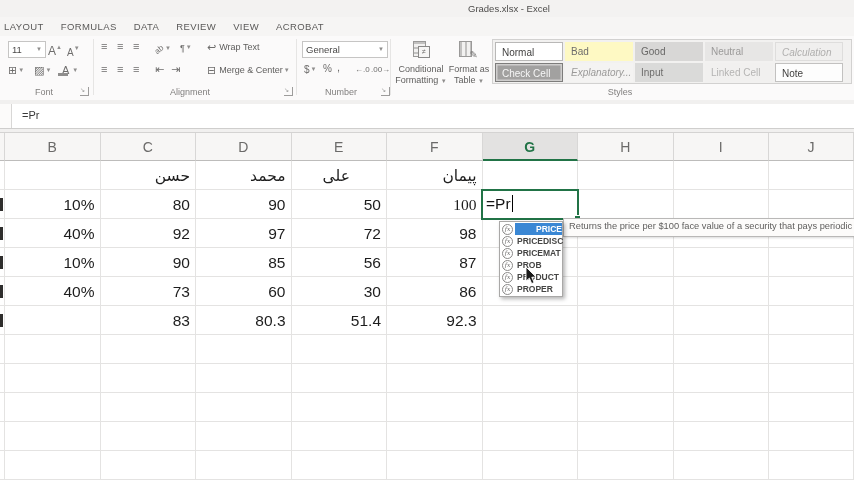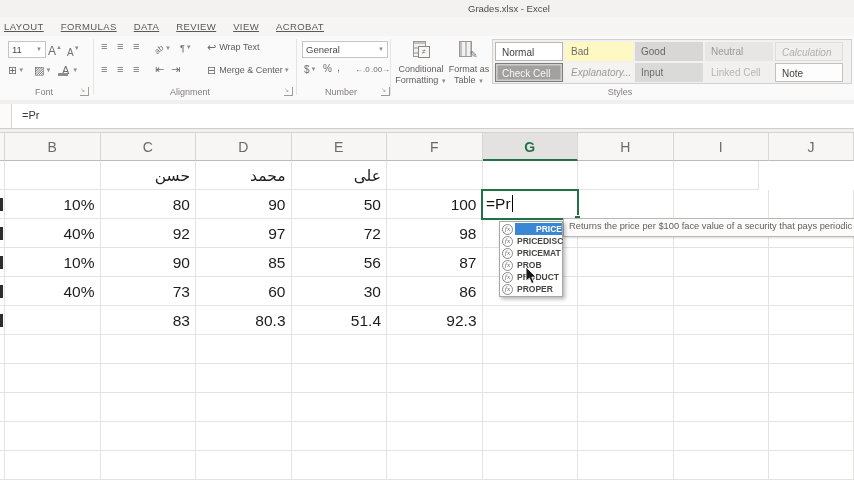--- a/index.html
+++ b/index.html
@@ -5,21 +5,21 @@
   html,body{margin:0;padding:0;background:#fff;}
   #screen{position:relative;width:854px;height:480px;overflow:hidden;
     font-family:"Liberation Sans","DejaVu Sans",sans-serif;background:#fff;
     -webkit-font-smoothing:antialiased;}
   
   .titlebar{position:absolute;left:0;top:0;width:854px;height:17px;background:#f3f2f1;}
   .title{position:absolute;left:468px;top:3px;font-size:9.5px;color:#4d4c4b;}
   
   .tabrow{position:absolute;left:0;top:17px;width:854px;height:19px;background:#f6f5f4;}
   .tabs{position:absolute;left:4px;top:4px;display:flex;gap:17px;}
-  .tab{font-size:9.5px;color:#5a5958;letter-spacing:.4px;cursor:default;text-decoration:underline;}
+  .tab{font-size:9.5px;color:#5a5958;letter-spacing:.4px;cursor:default;}
   
   .ribbon{position:absolute;left:0;top:36px;width:854px;height:64px;background:#fbfafa;
     border-bottom:1px solid #d9d8d7;font-size:9px;color:#5f5e5d;}
   .vsep{position:absolute;top:3px;height:56px;width:1px;background:#e6e5e4;}
   .grp-label{position:absolute;top:51px;font-size:9px;color:#807f7e;text-align:center;}
   .launcher{position:absolute;top:51px;width:8px;height:8px;border-right:1px solid #9d9c9b;
     border-bottom:1px solid #9d9c9b;font-size:6px;line-height:7px;color:#8a8988;text-align:left;}
   .combo{position:absolute;height:15px;border:1px solid #c6c5c4;background:#fff;
     font-size:9.5px;color:#4a4948;line-height:15px;padding:0 3px;white-space:nowrap;}
   .combo .car{float:right;color:#8f8e8d;font-size:6px;margin-left:4px;line-height:15px;}
@@ -217,35 +217,36 @@
         <div class="hdr" style="width: 95.5px;">H</div>
         <div class="hdr" style="width: 95.5px;">I</div>
         <div class="hdr" style="width: 85px;">J</div>
       </div>
     <div class="grid">
         <div class="grow">
           <div class="cell sliver" style="width: 5px;"></div>
           <div class="cell" style="width: 95.5px;"></div>
           <div class="cell" style="width: 95.5px;">حسن</div>
           <div class="cell" style="width: 95.5px;">محمد</div>
-          <div class="cell" style="width: 95.5px;">على</div>
+          <div class="cell" style="width: 95.5px; text-align: center;">على</div>
+          <div class="cell" style="width: 95.5px;">پیمان</div>
           <div class="cell" style="width: 95.5px;"></div>
           <div class="cell" style="width: 95.5px;"></div>
           <div class="cell" style="width: 95.5px;"></div>
           <div class="cell" style="width: 85px;"></div>
         </div>
         <div class="grow">
           <div class="cell sliver" style="width: 5px;">
             <span class="amark"></span>
           </div>
           <div class="cell" style="width: 95.5px;">10%</div>
           <div class="cell" style="width: 95.5px;">80</div>
           <div class="cell" style="width: 95.5px;">90</div>
           <div class="cell" style="width: 95.5px;">50</div>
-          <div class="cell" style="width: 95.5px;">100</div>
+          <div class="cell" style="width: 95.5px; font-family: Liberation Serif, serif;">100</div>
           <div class="cell" style="width: 95.5px;"></div>
           <div class="cell" style="width: 95.5px;"></div>
           <div class="cell" style="width: 95.5px;"></div>
           <div class="cell" style="width: 85px;"></div>
         </div>
         <div class="grow">
           <div class="cell sliver" style="width: 5px;">
             <span class="amark"></span>
           </div>
           <div class="cell" style="width: 95.5px;">40%</div>

